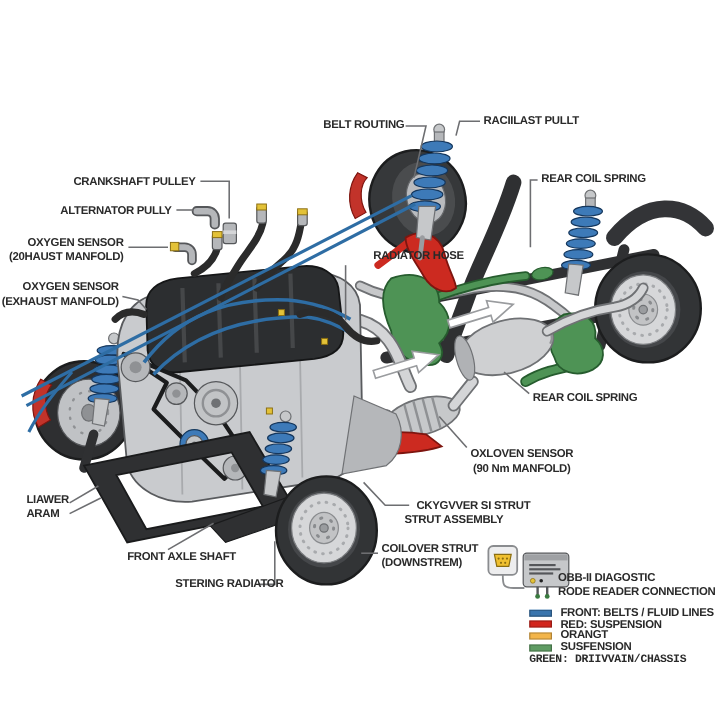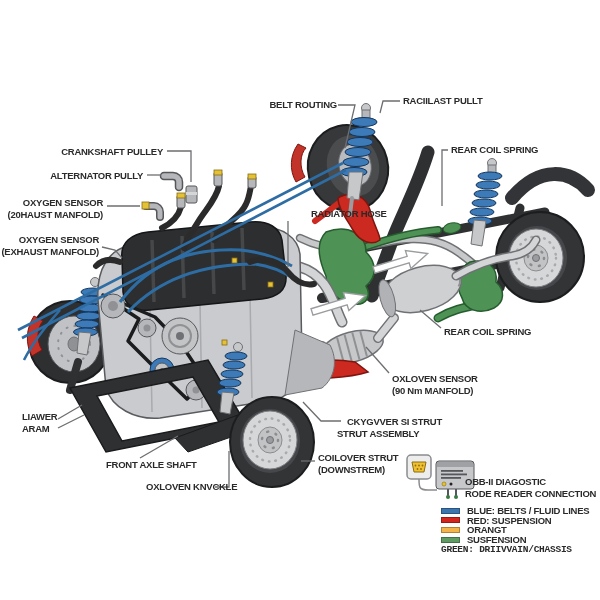--- a/index.html
+++ b/index.html
@@ -304,51 +304,51 @@
   </div>
   <div class="callout" style="left:451px;top:144px;">
     <span>REAR COIL SPRING</span>
   </div>
   <div class="callout" style="left:264px;top:208px;padding-left:47px;">
     <span>RADIATOR HOSE</span>
   </div>
   <div class="callout" style="left:444px;top:326px;">
     <span>REAR COIL SPRING</span>
   </div>
-  <div class="callout" style="left:392px;top:373px;">
+  <div class="callout" style="left:392px;top:373px;text-align:center;">
     <span>OXLOVEN SENSOR</span>
     <span>(90 Nm MANFOLD)</span>
   </div>
   <div class="callout" style="left:22px;top:411px;">
     <span>LIAWER</span>
     <span>ARAM</span>
   </div>
   <div class="callout" style="left:82px;top:459px;padding-left:24px;">
     <span>FRONT AXLE SHAFT</span>
   </div>
   <div class="callout" style="left:146px;top:481px;">
-    <span>OXLOVEN KNVCKLE</span>
+    <span>STERING RADIATOR</span>
   </div>
   <div class="callout" style="left:337px;top:416px;">
     <span class="indent1">CKYGVVER SI STRUT</span>
     <span>STRUT ASSEMBLY</span>
   </div>
   <div class="callout" style="left:318px;top:452px;">
     <span>COILOVER STRUT</span>
     <span>(DOWNSTREM)</span>
   </div>
   <div class="callout" style="left:465px;top:476px;">
     <span>OBB-II DIAGOSTIC</span>
     <span>RODE READER CONNECTION</span>
   </div>
 
   <div class="legend">
     <div class="legend-row">
       <span class="swatch" style="background: rgb(58, 117, 173);"></span>
-      <span class="legend-label">BLUE: BELTS / FLUID LINES</span>
+      <span class="legend-label">FRONT: BELTS / FLUID LINES</span>
     </div>
     <div class="legend-row">
       <span class="swatch" style="background: rgb(210, 38, 29);"></span>
       <span class="legend-label">RED: SUSPENSION</span>
     </div>
     <div class="legend-row">
       <span class="swatch" style="background: rgb(243, 181, 74);"></span>
       <span class="legend-label">ORANGT</span>
     </div>
     <div class="legend-row">

